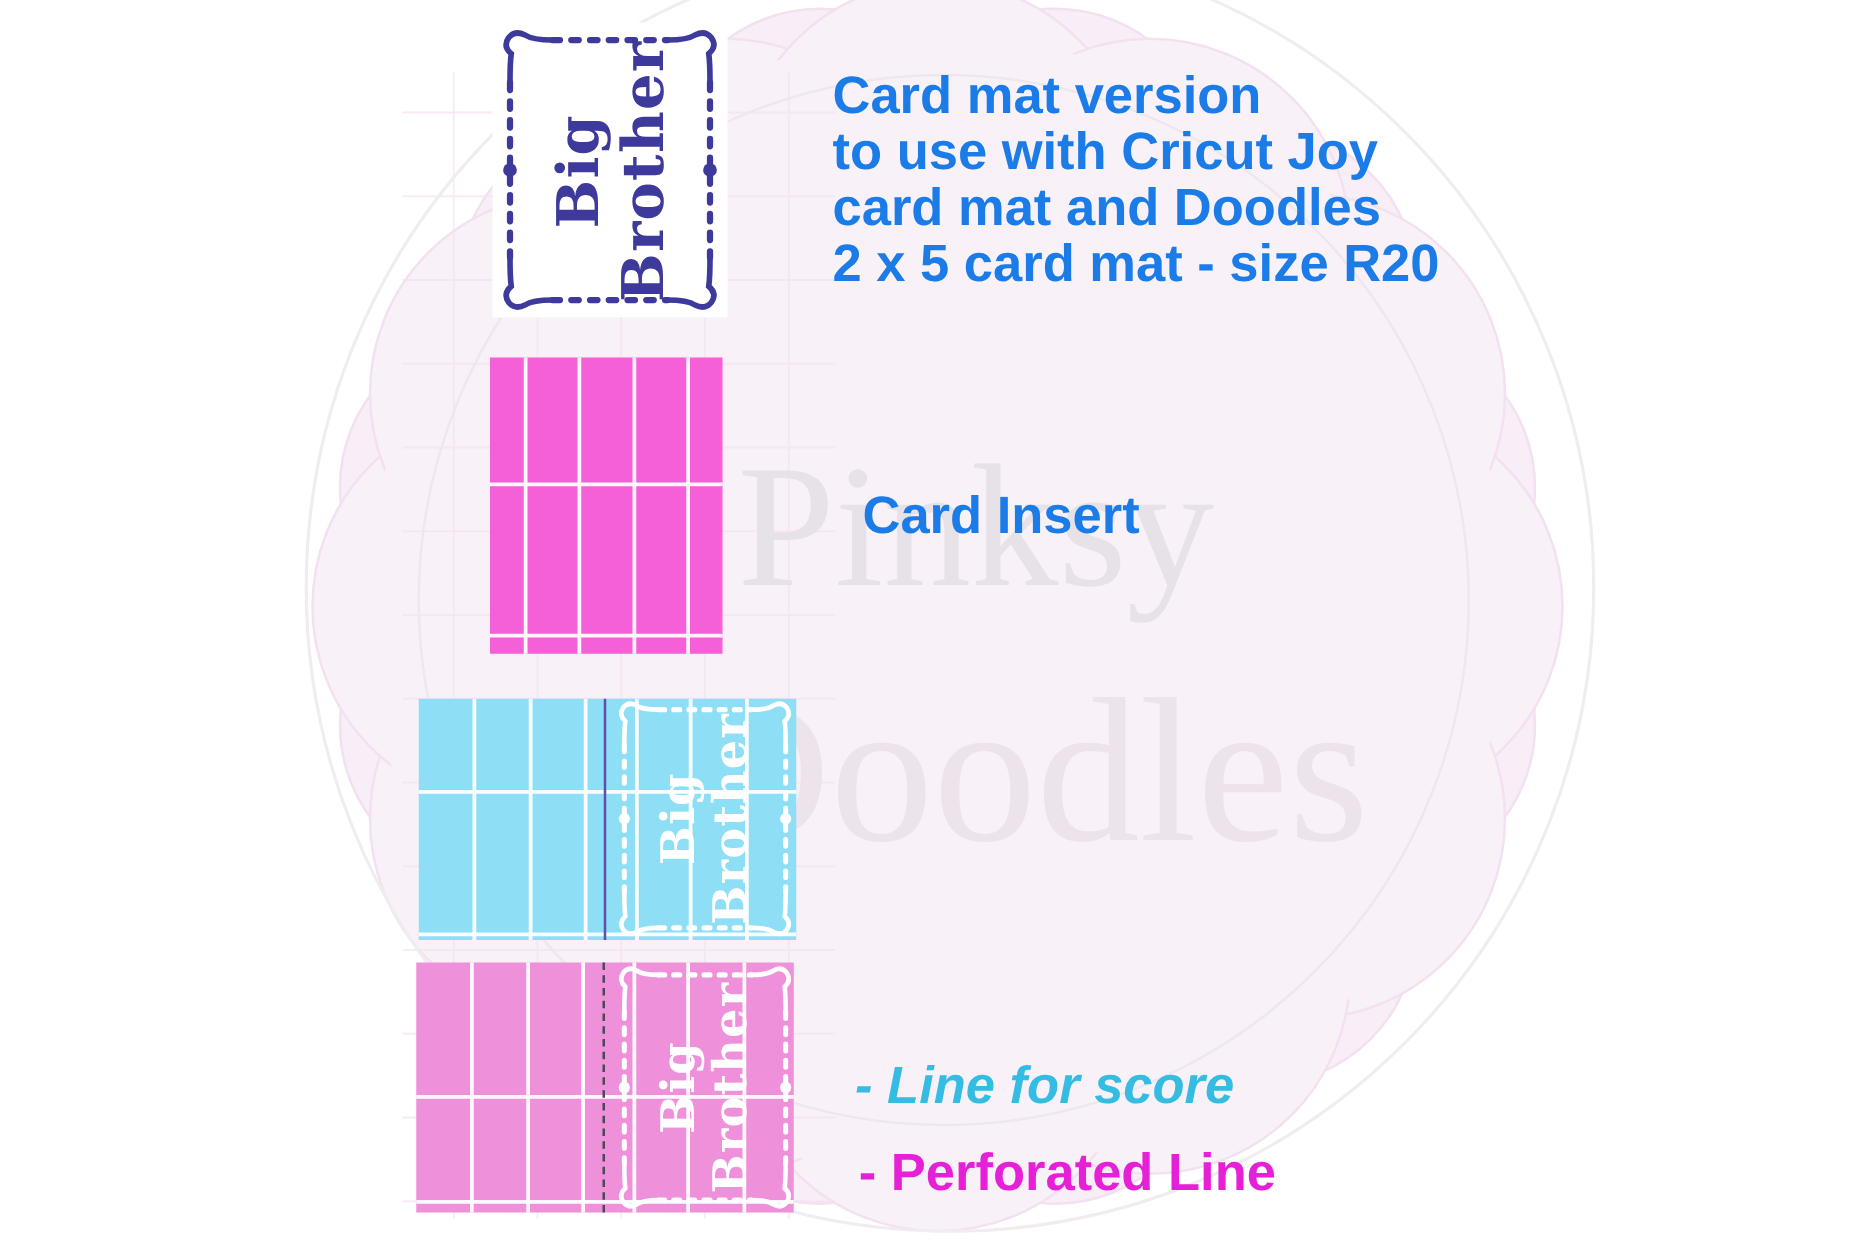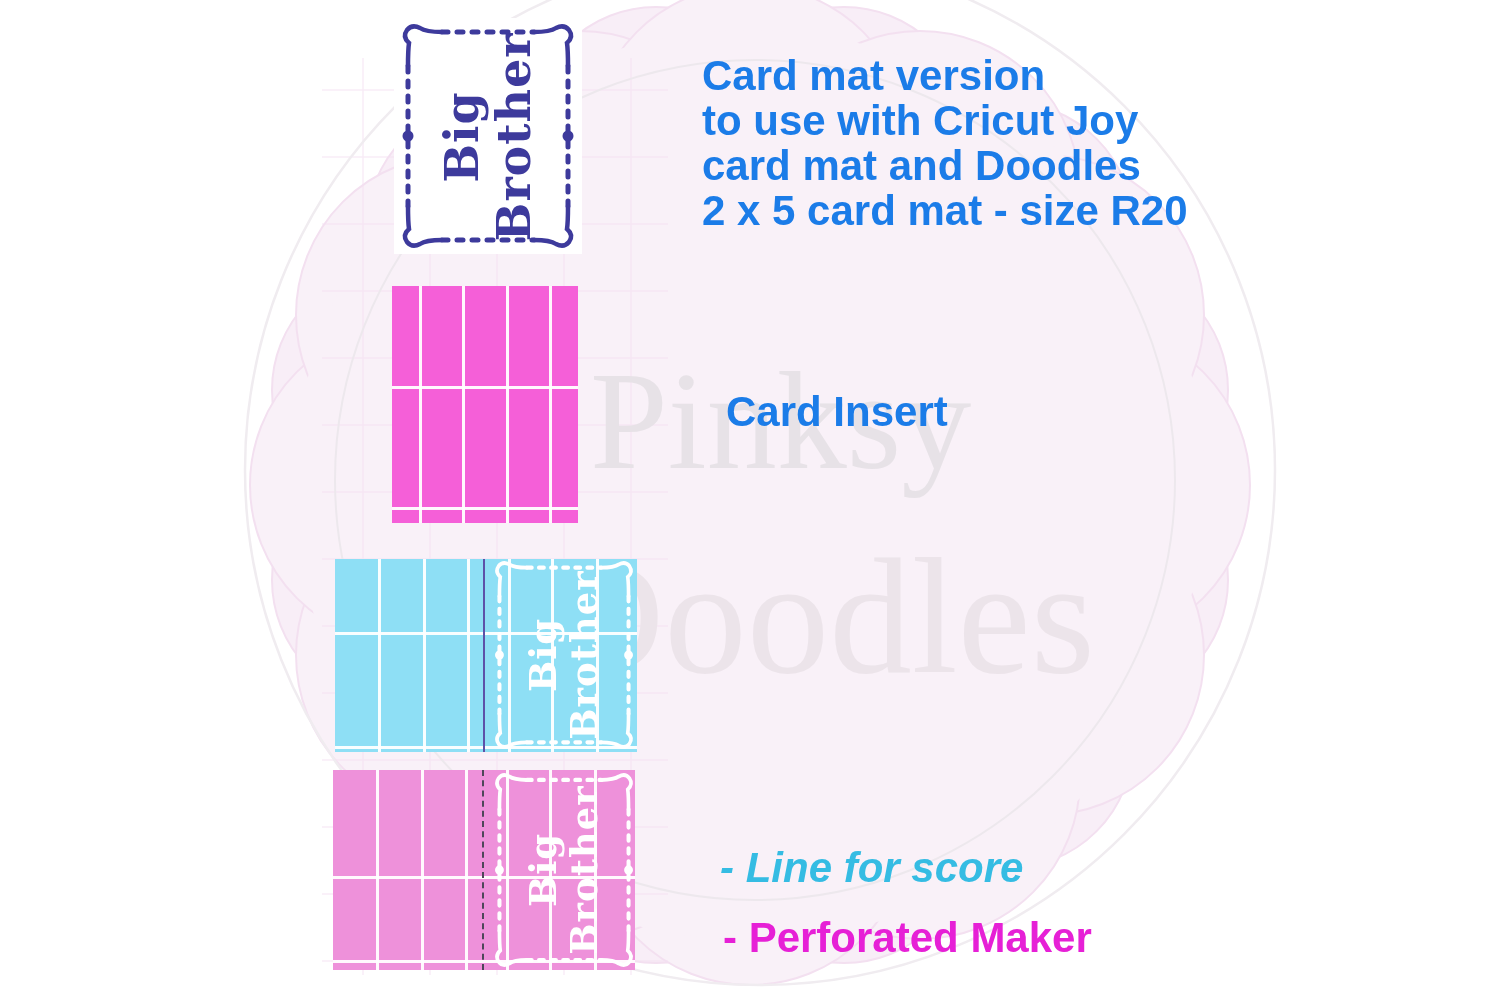--- a/index.html
+++ b/index.html
@@ -20,21 +20,21 @@
   .rot-label{position:absolute;width:0;height:0;z-index:5;}
   .rot-inner{position:absolute;left:0;top:0;transform:translate(-50%,-50%) rotate(-90deg);
              text-align:center;font-family:"DejaVu Serif",serif;font-weight:bold;
              letter-spacing:1px;line-height:1.12;white-space:nowrap;}
   .rot-inner span{display:block;}
   .lbl-navy{color:var(--navy);font-size:46px;}
   .lbl-white{color:#ffffff;font-size:37px;}
 
   
   .caption{position:absolute;z-index:6;font-weight:bold;font-size:42px;line-height:45px;}
-  .caption span{display:block;margin-left:36px;}
+  .caption span{display:block;}
   .cap-blue{color:var(--blue_text);}
   .cap-cyan{color:var(--cyan_text);font-style:italic;}
   .cap-magenta{color:var(--magenta_text);}
   .cap-lg{font-size:43px;line-height:48px;}
 
   
   .f-dash{fill:none;stroke:currentColor;stroke-width:5;stroke-linecap:round;}
   .f-corner{fill:none;stroke:currentColor;stroke-width:4.5;stroke-linecap:round;}
   .f-dot{fill:currentColor;stroke:none;}
 </style>
@@ -179,16 +179,16 @@
     <span>Card Insert</span>
   </div>
 
 
 
   <div class="caption cap-cyan" style="left:684px;top:845px;">
     <span>- Line for score</span>
   </div>
 
   <div class="caption cap-magenta" style="left:687px;top:915px;">
-    <span>- Perforated Maker</span>
+    <span>- Perforated Line</span>
   </div>
 
 </div>
 
 </body></html>

